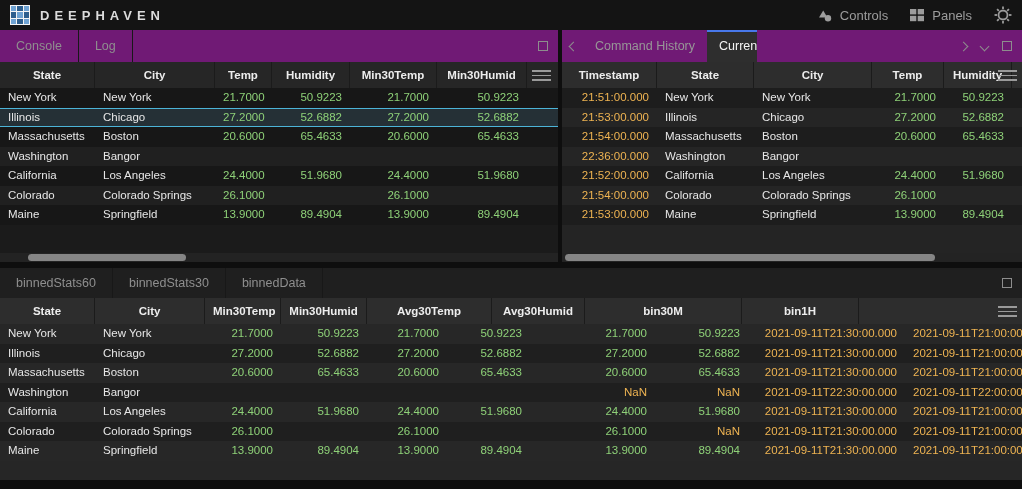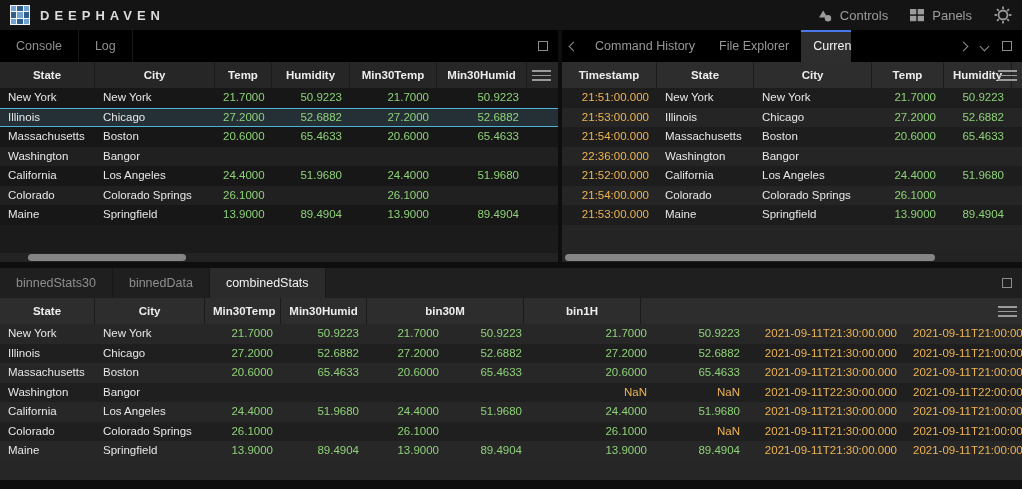--- a/index.html
+++ b/index.html
@@ -19,21 +19,21 @@
   .tb-item { display:flex; align-items:center; gap:7px; color:#9c9c9c; font-size:13px; cursor:default; }
   .gearwrap { display:flex; align-items:center; }
 
   
   .panel { position:absolute; display:flex; flex-direction:column; overflow:hidden; }
   .panel-left   { left:0;   top:30px;  width:558px;  height:232px; background:#1b1b1b; }
   .panel-right  { left:562px; top:30px; width:460px; height:232px; background:#242424; }
   .panel-bottom { left:0;   top:268px; width:1022px; height:212px; background:#262626; }
 
   
-  .tabstrip { height:32px; min-height:32px; display:flex; align-items:stretch; background:#000000; font-size:12.5px; }
+  .tabstrip { height:32px; min-height:32px; display:flex; align-items:stretch; background:#701a75; font-size:12.5px; }
   .panel-bottom .tabstrip { height:30px; min-height:30px; background:#1f1f1f; }
   .ctab { display:flex; align-items:center; padding:0 16px; color:#8f8f8f; border-right:1px solid #181818; position:relative; white-space:nowrap; }
   .ctab.active { color:#f2f2f2; background:#1b1b1b; }
   .panel-bottom .ctab.active { background:#2b2b2b; }
   .rtab { display:flex; align-items:center; padding:0 12px; color:#979797; position:relative; white-space:nowrap; }
   .rtab.active { color:#f4f4f4; background:#2e2e2e; }
   .rtab.active::before { content:""; position:absolute; left:0; right:0; top:0; height:2px; background:#4878ea; }
   .rtab.clip { max-width:50px; overflow:hidden; padding-right:0; }
   .dot { width:8px; height:8px; border-radius:50%; background:#4878ea; margin-right:7px; flex:none; }
   .strip-icons { margin-left:auto; display:flex; align-items:center; gap:14px; padding-right:10px; }
@@ -226,23 +226,20 @@
   </section>
 
   <section class="panel panel-right">
     <div class="tabstrip">
       <span class="navchev">
           <span class="chev left"></span>
         </span>
       <div class="rtab">
           <span>Command History</span>
         </div>
-      <div class="rtab">
-          <span>File Explorer</span>
-        </div>
       <div class="rtab active clip">
           <span>Curren</span>
         </div>
       <div class="strip-icons">
         <span><span class="chev right"></span></span>
         <span><span class="chev down"></span></span>
         <span class="sqico"></span>
       </div>
     </div>
     <div class="dtable">
@@ -310,38 +307,40 @@
     <span class="burger">
         <i></i>
         <i></i>
         <i></i>
       </span>
   </section>
 
   <section class="panel panel-bottom">
     <div class="tabstrip">
       <div class="ctab">
+          <span>binnedStats60</span>
+        </div>
+      <div class="ctab">
           <span>binnedStats30</span>
         </div>
       <div class="ctab">
           <span>binnedData</span>
-        </div>
-      <div class="ctab active">
-          <span>combinedStats</span>
         </div>
       <div class="strip-icons">
         <span class="sqico"></span>
       </div>
     </div>
     <div class="dtable">
         <div class="trow thead">
           <div class="tcell th" style="width: 95px;">State</div>
           <div class="tcell th" style="width: 110px;">City</div>
           <div class="tcell th" style="width: 76px;">Min30Temp</div>
           <div class="tcell th" style="width: 86px;">Min30Humid</div>
+          <div class="tcell th" style="width: 125px;">Avg30Temp</div>
+          <div class="tcell th" style="width: 93px;">Avg30Humid</div>
           <div class="tcell th" style="width: 157px;">bin30M</div>
           <div class="tcell th" style="width: 117px;">bin1H</div>
         </div>
         <div class="trow odd">
           <div class="tcell al-left ty-text" style="width: 95px;">New York</div>
           <div class="tcell al-left ty-text" style="width: 110px;">New York</div>
           <div class="tcell al-right ty-num" style="width: 76px;">21.7000</div>
           <div class="tcell al-right ty-num" style="width: 86px;">50.9223</div>
           <div class="tcell al-right ty-num" style="width: 80px;">21.7000</div>
           <div class="tcell al-right ty-num" style="width: 83px;">50.9223</div>

